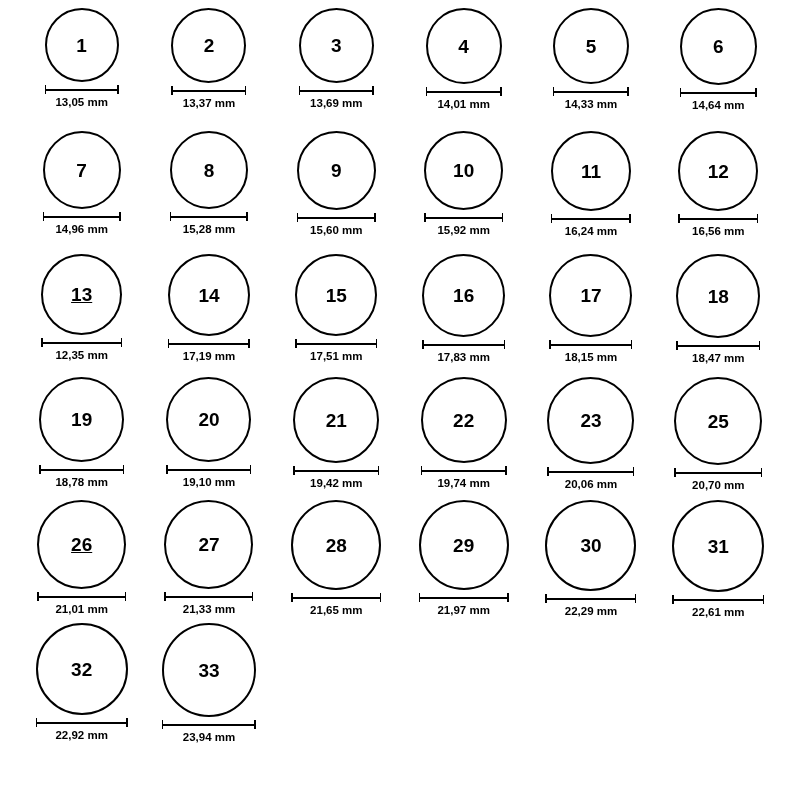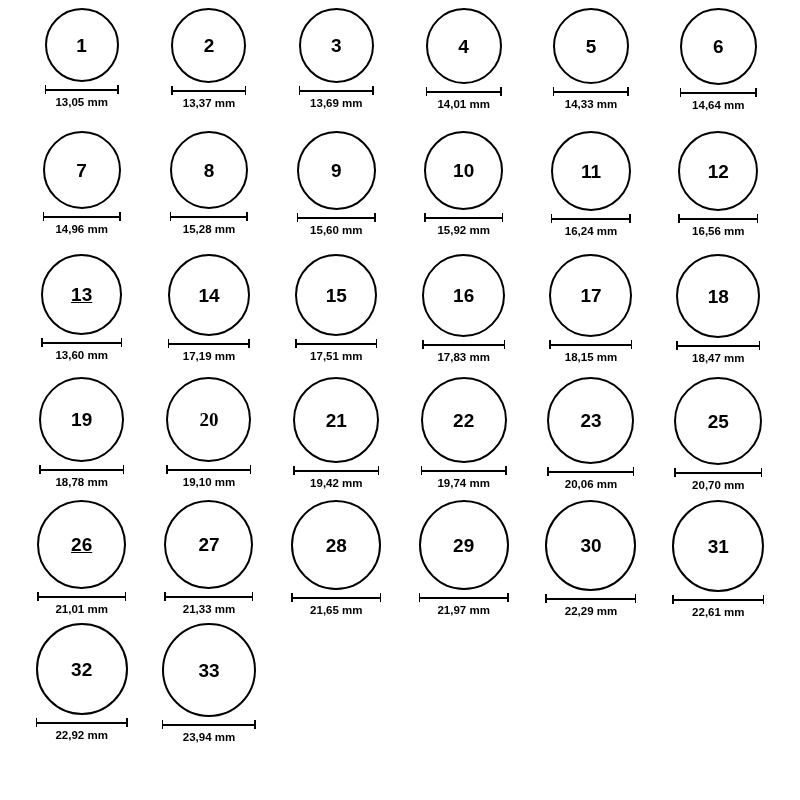--- a/index.html
+++ b/index.html
@@ -225,21 +225,21 @@
         </div>
       </div>
       <div class="ring-cell">
         <div class="ring-circle" style="width: 81px; height: 81px; text-decoration: underline;">
           <span class="ring-number">13</span>
         </div>
         <div class="ring-measure">
           <div class="caliper" style="width: 81px;">
             <div class="caliper-bar"></div>
           </div>
-          <div class="ring-label">13,60 mm</div>
+          <div class="ring-label">12,35 mm</div>
         </div>
       </div>
       <div class="ring-cell">
         <div class="ring-circle" style="width: 82px; height: 82px;">
           <span class="ring-number">14</span>
         </div>
         <div class="ring-measure">
           <div class="caliper" style="width: 82px;">
             <div class="caliper-bar"></div>
           </div>
@@ -295,21 +295,21 @@
           <span class="ring-number">19</span>
         </div>
         <div class="ring-measure">
           <div class="caliper" style="width: 85px;">
             <div class="caliper-bar"></div>
           </div>
           <div class="ring-label">18,78 mm</div>
         </div>
       </div>
       <div class="ring-cell">
-        <div class="ring-circle" style="width: 85px; height: 85px; font-family: Liberation Serif, serif;">
+        <div class="ring-circle" style="width: 85px; height: 85px;">
           <span class="ring-number">20</span>
         </div>
         <div class="ring-measure">
           <div class="caliper" style="width: 85px;">
             <div class="caliper-bar"></div>
           </div>
           <div class="ring-label">19,10 mm</div>
         </div>
       </div>
       <div class="ring-cell">

